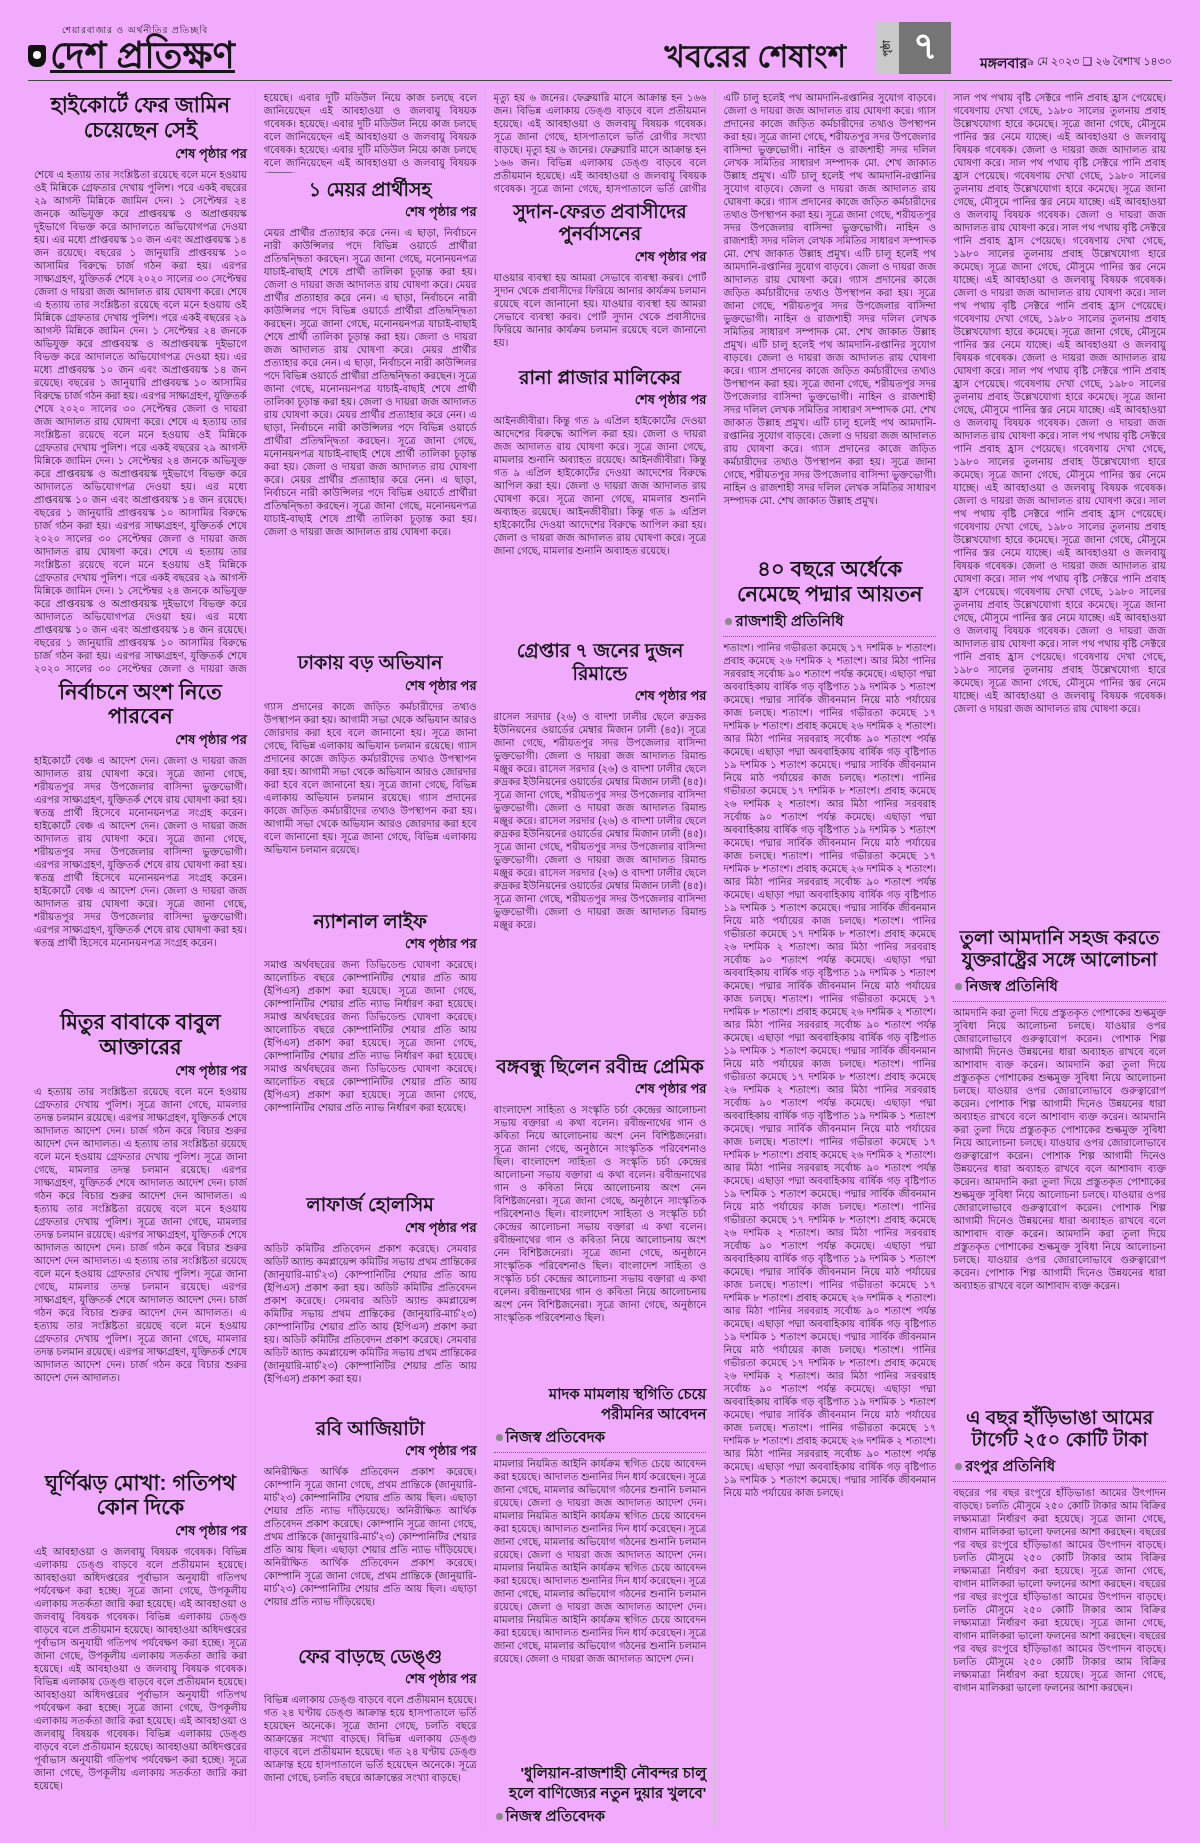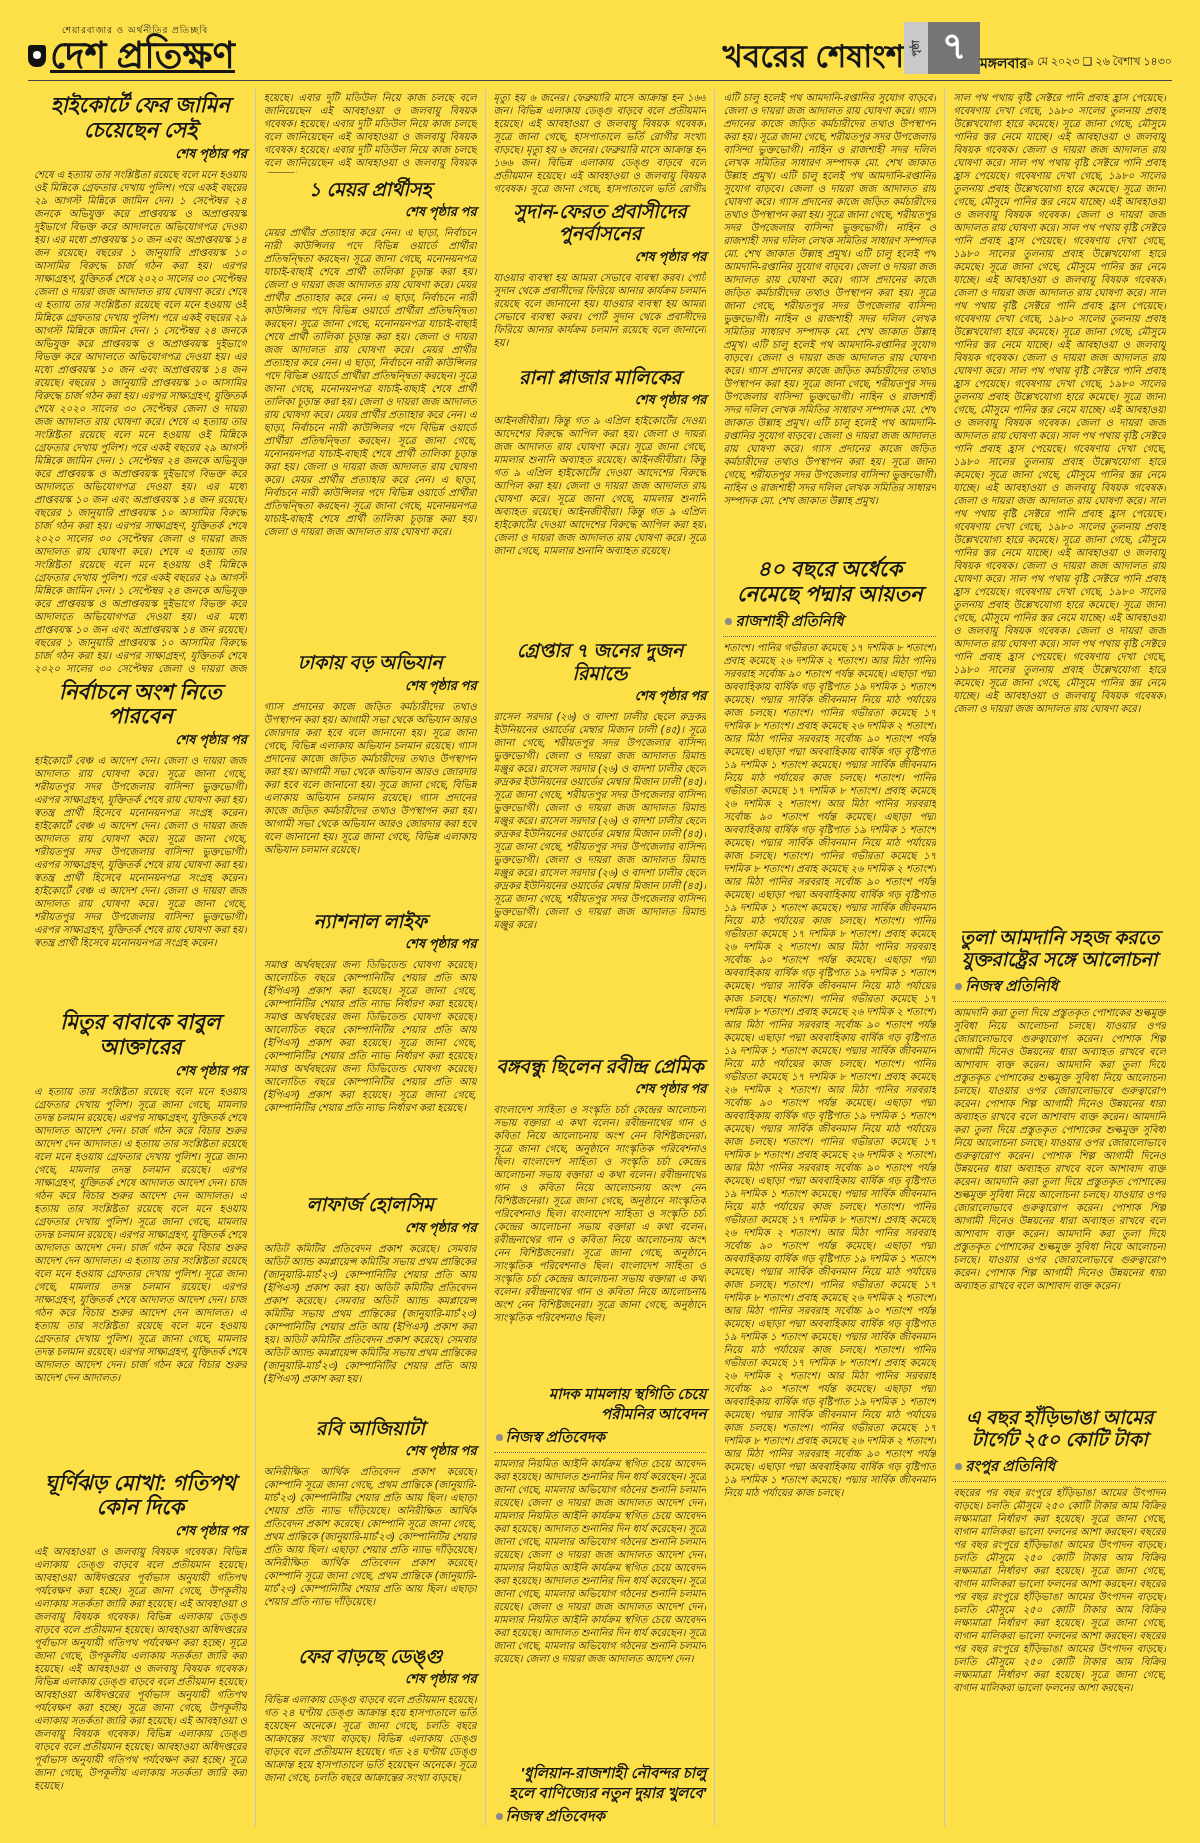--- a/index.html
+++ b/index.html
@@ -1,40 +1,40 @@
 <!DOCTYPE html>
 <html lang="bn"><head>
 <meta charset="utf-8">
 <style>
   html,body{margin:0;padding:0;background:#9a9a9a;}
   .page{
-    width:1200px;height:1843px;margin:0 auto;background:#fde047;
+    width:1200px;height:1843px;margin:0 auto;background:#f0abfc;
     font-family:"Liberation Sans","DejaVu Sans",sans-serif;color:#161616;
     box-sizing:border-box;position:relative;overflow:hidden;
   }
   
   .header{display:flex;align-items:flex-end;padding:22px 28px 6px 28px;height:52px;}
   .masthead{display:flex;flex-direction:column;line-height:1;}
   .masthead .tagline{font-size:9px;letter-spacing:1px;color:#222;margin-left:34px;margin-bottom:2px;}
   .masthead .title-row{display:flex;align-items:center;gap:4px;text-decoration:underline;}
   .emblem{width:18px;height:22px;background:#111;border-radius:3px 3px 8px 8px;position:relative;flex:0 0 auto;}
   .emblem::after{content:"";position:absolute;left:5px;top:6px;width:8px;height:8px;border-radius:50%;background:#fbfbf8;}
   .masthead .title{font-size:37px;font-weight:700;letter-spacing:0;}
-  .header-right{margin-left:auto;display:flex;align-items:flex-end;gap:0;}
+  .header-right{margin-left:auto;display:flex;align-items:flex-end;gap:29px;}
   .section-title{font-size:31px;font-weight:700;line-height:1;padding-bottom:2px;}
   .pagebox{display:flex;height:52px;}
   .pagebox .plabel{width:24px;background:#c9c9c9;color:#333;display:flex;align-items:center;justify-content:center;}
   .pagebox .plabel span{transform:rotate(-90deg);font-size:10px;font-weight:700;white-space:nowrap;}
   .pagebox .pnum{width:52px;background:#757575;color:#fff;font-size:38px;font-weight:700;display:flex;align-items:center;justify-content:center;}
   .datebox{display:flex;flex-direction:row;justify-content:flex-end;line-height:1.25;padding-bottom:2px;}
   .datebox .day{font-size:14px;font-weight:700;}
   .datebox .date{font-size:11px;color:#222;}
   .header-rule{border-bottom:1.5px solid #444;margin:0 28px;}
   
-  .content{display:flex;padding:8px 26px 0 26px;height:1745px;box-sizing:border-box;font-style:italic;}
+  .content{display:flex;padding:8px 26px 0 26px;height:1745px;box-sizing:border-box;}
   .col{flex:1 1 0;padding:0 8px;box-sizing:border-box;overflow:hidden;}
   .col + .col{border-left:1px solid #c2c2c2;}
   article{display:block;}
   .h-lg{font-size:21px;font-weight:700;text-align:center;line-height:1.18;margin:4px 0 1px 0;}
   .h-md{font-size:19px;font-weight:700;text-align:center;line-height:1.18;margin:6px 0 1px 0;}
   .h-sm{font-size:15px;font-weight:700;text-align:right;line-height:1.3;margin:6px 0 2px 0;}
   .kicker{font-size:13px;font-weight:700;text-align:right;margin-bottom:3px;color:#111;}
   .byline{font-size:15px;font-weight:700;display:flex;align-items:center;gap:3px;margin:2px 0 2px 2px;}
   .byline .dot{width:7px;height:7px;border-radius:50%;background:#8a8a8a;flex:0 0 auto;}
   .dotted{border-bottom:1px dotted #666;margin:2px 0 4px 0;}

